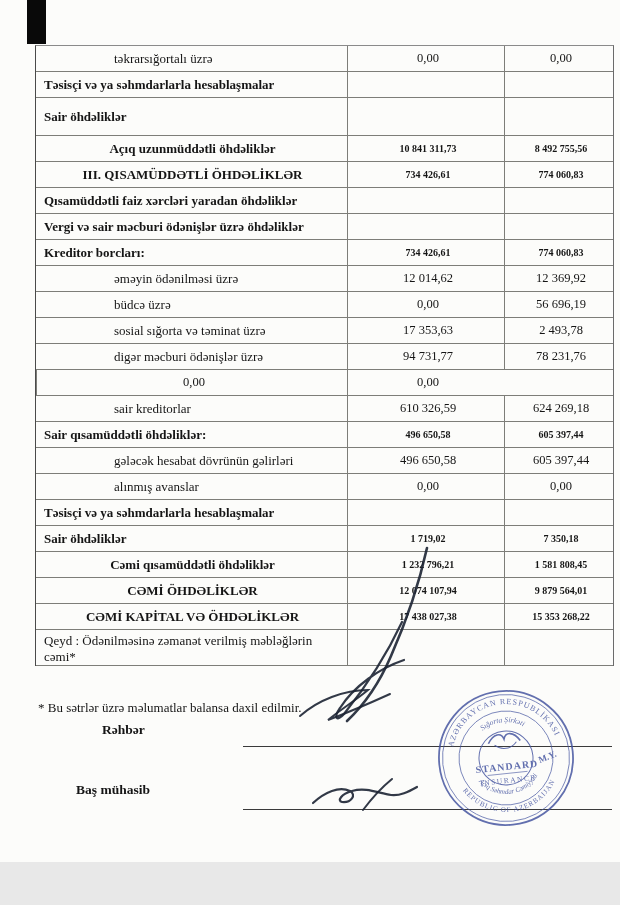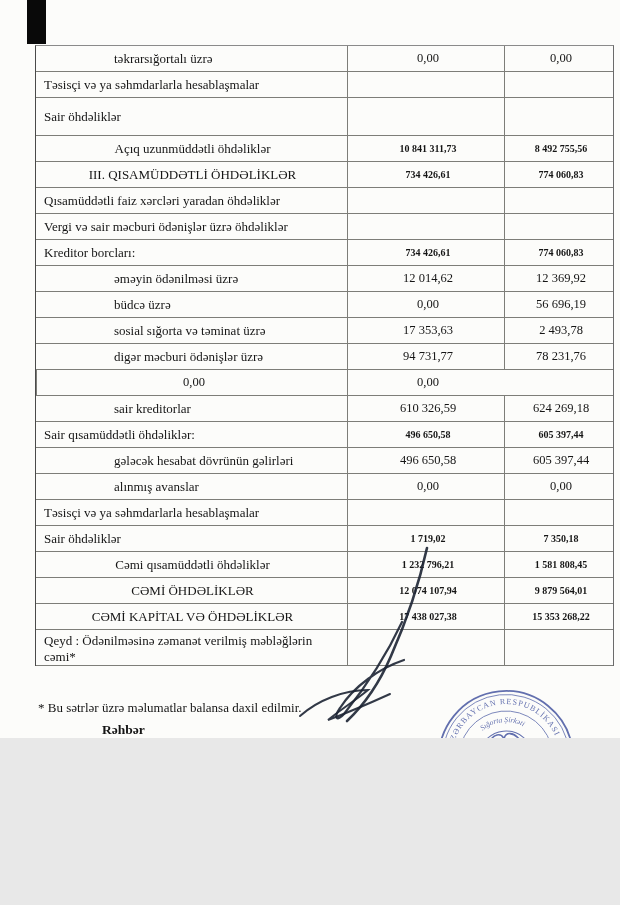--- a/index.html
+++ b/index.html
@@ -1,34 +1,34 @@
 <!DOCTYPE html>
 <html><head>
 <meta charset="utf-8">
 <style>
   html,body{margin:0;padding:0;background:#e8e8e8;}
   .page{
-    position:relative;width:620px;height:738px;margin:0 auto;
+    position:relative;width:620px;height:862px;margin:0 auto;
     background:#fcfcfa;overflow:hidden;
     font-family:"Liberation Serif", serif;color:#151515;
   }
   
   .scan-blob{position:absolute;left:27px;top:0;width:19px;height:44px;background:#090909;}
   
   .tbl{
     position:absolute;left:35px;top:45px;width:577px;
     border-left:1px solid #4a4a4a;border-right:1px solid #6a6a6a;border-top:1px solid #8a8a8a;
   }
   .row{display:grid;grid-template-columns:311px 157px 109px;min-height:25px;border-bottom:1px solid #7d7d78;}
   .row.tall{min-height:37px;}
   .row.noterow{min-height:35px;}
   .cell{display:flex;align-items:center;padding:1px 6px;font-size:13px;line-height:1.2;}
   .lbl{padding-left:8px;}
   .lbl.indent{padding-left:78px;font-weight:400;}
-  .lbl.bold{font-weight:400;}
+  .lbl.bold{font-weight:700;}
   .lbl.center{justify-content:center;text-align:center;}
   .lbl.note{align-items:flex-start;padding-top:3px;font-weight:400;}
   .val{justify-content:center;border-left:1px solid #7d7d78;font-size:12.5px;padding-left:10px;}
   .val.bold{font-weight:700;font-size:10px;}
   
   .footnote{position:absolute;left:38px;top:700px;font-size:13px;}
   .sig-label{position:absolute;font-size:13.5px;font-weight:700;}
   .lab-director{left:102px;top:722px;}
   .lab-accountant{left:76px;top:782px;text-align:right;}
   .sig-line{position:absolute;height:1px;background:#3a3a3a;width:369px;left:243px;}

